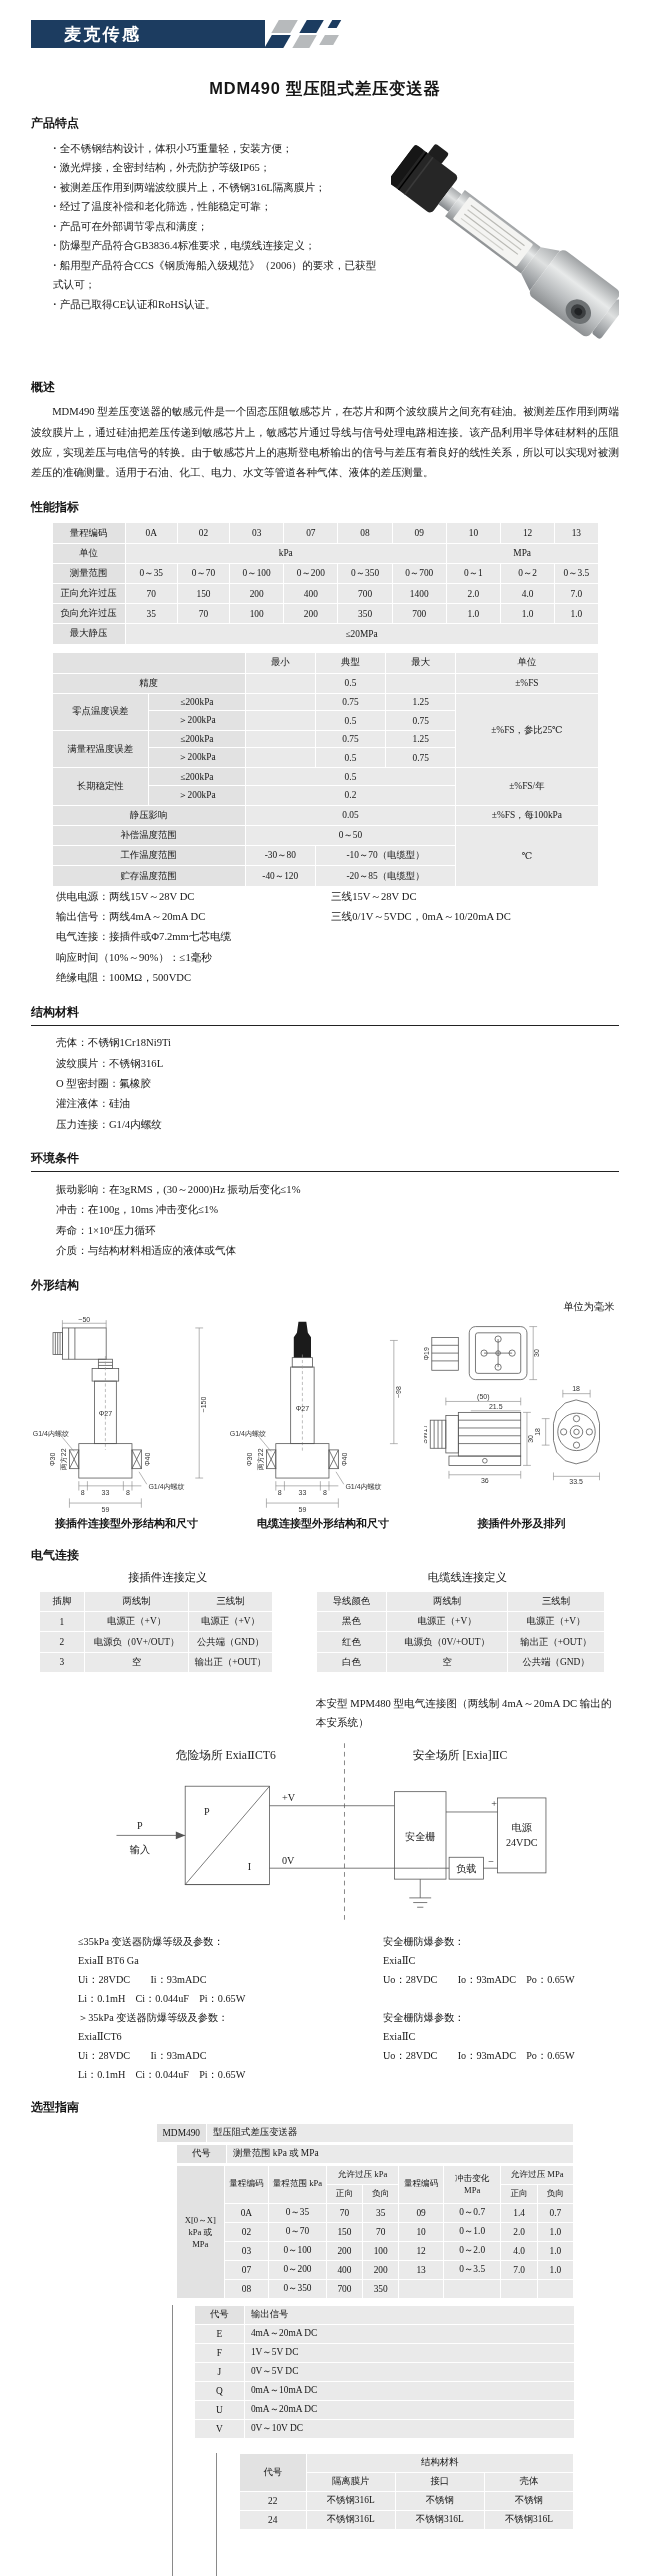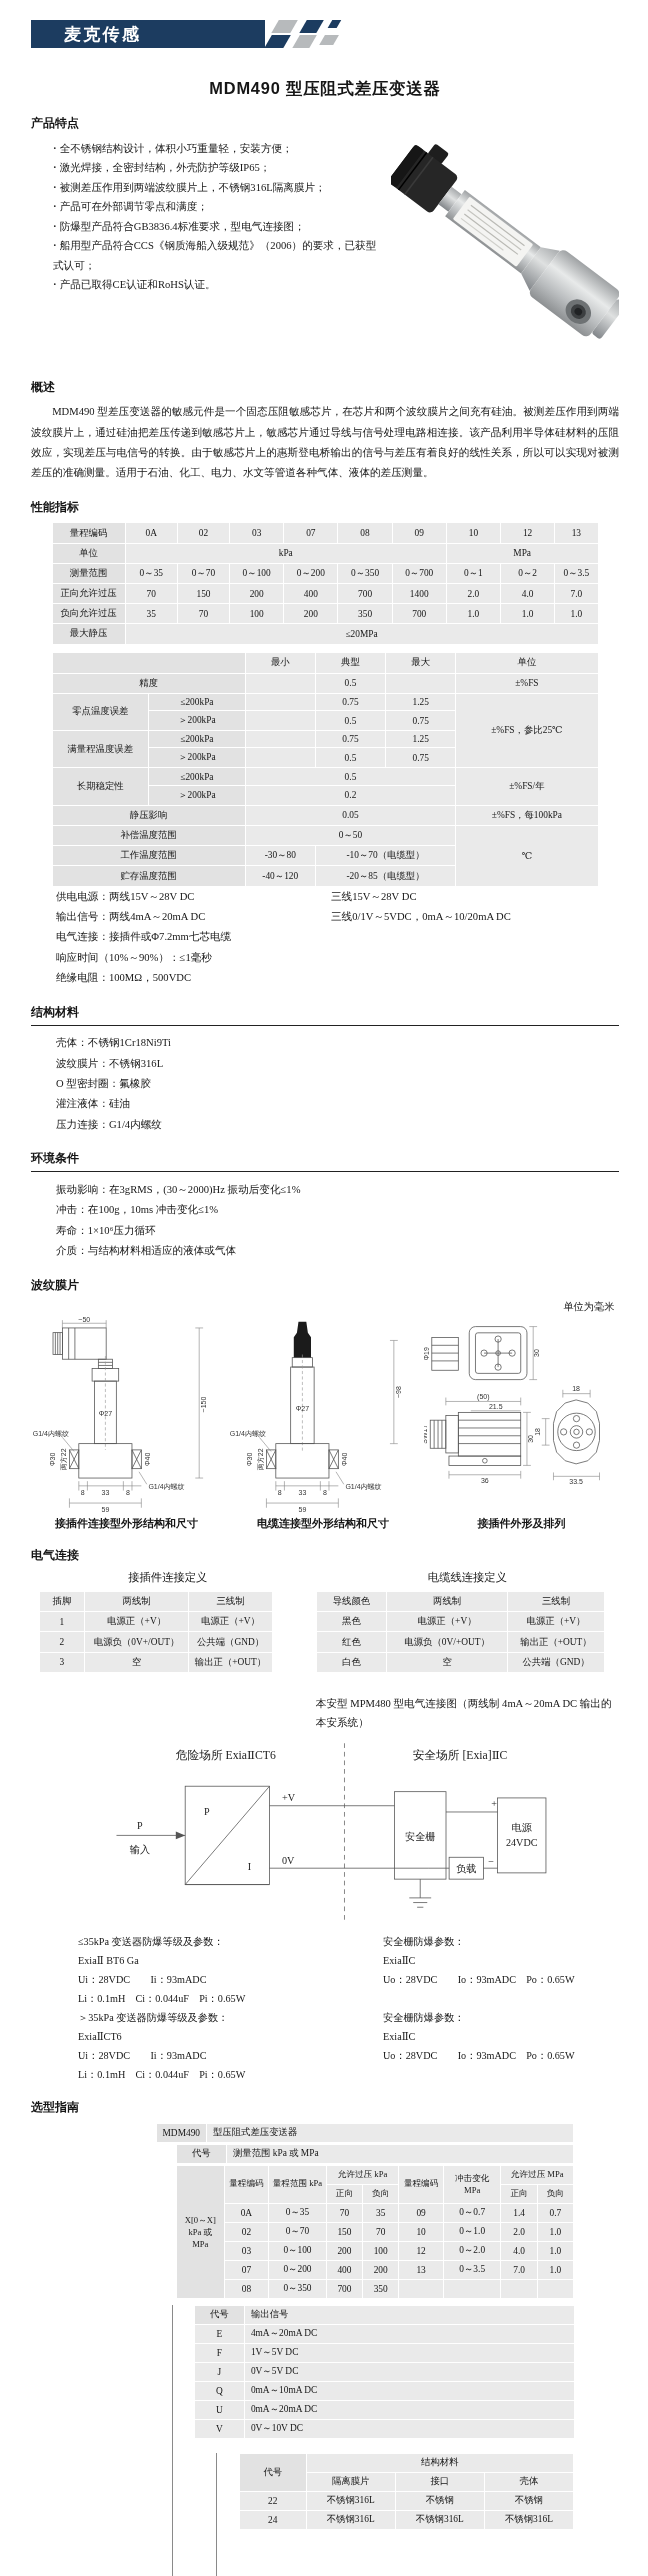--- a/index.html
+++ b/index.html
@@ -117,22 +117,23 @@
           <ellipse cx="290" cy="16" rx="17" ry="15" fill="#6e7274"></ellipse>
           <ellipse cx="290" cy="16" rx="10" ry="9" fill="#3c3f41"></ellipse>
           <ellipse cx="290" cy="16" rx="5" ry="4.5" fill="#202224"></ellipse>
         </g>
       </svg>
     </div>
     <div class="feat">
       <div class="fi">全不锈钢结构设计，体积小巧重量轻，安装方便；</div>
       <div class="fi">激光焊接，全密封结构，外壳防护等级IP65；</div>
       <div class="fi">被测差压作用到两端波纹膜片上，不锈钢316L隔离膜片；</div>
+      <div class="fi">经过了温度补偿和老化筛选，性能稳定可靠；</div>
       <div class="fi">产品可在外部调节零点和满度；</div>
-      <div class="fi">防爆型产品符合GB3836.4标准要求，型电气连接图；</div>
+      <div class="fi">防爆型产品符合GB3836.4标准要求，电缆线连接定义；</div>
       <div class="fi">船用型产品符合CCS《钢质海船入级规范》（2006）的要求，已获型式认可；</div>
       <div class="fi">产品已取得CE认证和RoHS认证。</div>
     </div>
   </div>
 
   <div class="sec-h">概述</div>
   <div class="ov-body">MDM490 型差压变送器的敏感元件是一个固态压阻敏感芯片，在芯片和两个波纹膜片之间充有硅油。被测差压作用到两端波纹膜片上，通过硅油把差压传递到敏感芯片上，敏感芯片通过导线与信号处理电路相连接。该产品利用半导体硅材料的压阻效应，实现差压与电信号的转换。由于敏感芯片上的惠斯登电桥输出的信号与差压有着良好的线性关系，所以可以实现对被测差压的准确测量。适用于石油、化工、电力、水文等管道各种气体、液体的差压测量。</div>
 
   <div class="sec-h">性能指标</div>
 
@@ -298,21 +299,21 @@
   </div>
 
   <div class="sec-h ruled">环境条件</div>
   <div class="indent">
     <div class="line">振动影响：在3gRMS，(30～2000)Hz 振动后变化≤1%</div>
     <div class="line">冲击：在100g，10ms 冲击变化≤1%</div>
     <div class="line">寿命：1×10⁶压力循环</div>
     <div class="line">介质：与结构材料相适应的液体或气体</div>
   </div>
 
-  <div class="sec-h">波纹膜片</div>
+  <div class="sec-h">外形结构</div>
   <div class="unit-note">单位为毫米</div>
   <div class="draws">
 
     <div class="draw">
       <svg width="191" height="197" viewBox="0 0 244 252">
         <line class="dim" x1="40" y1="8" x2="96" y2="8"></line>
           <line class="dim" x1="40" y1="4" x2="40" y2="14"></line>
           <line class="dim" x1="96" y1="4" x2="96" y2="14"></line>
         <text class="dt" x="68" y="6" text-anchor="middle">~50</text>
         <rect class="ln" x="40" y="14" width="56" height="40"></rect>

